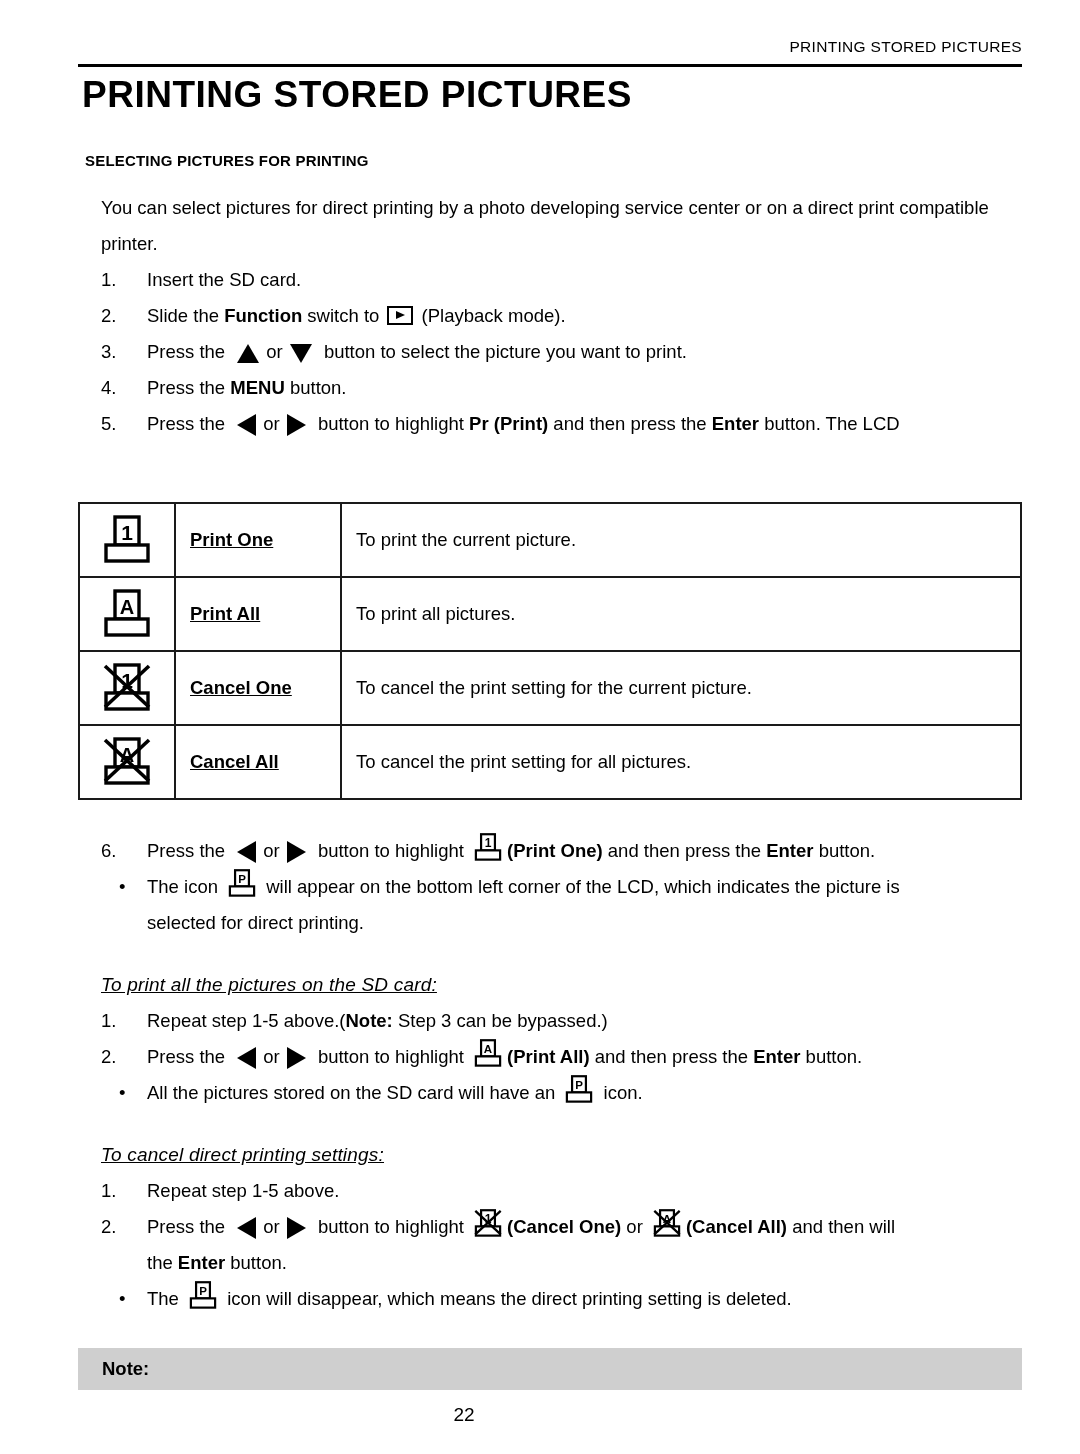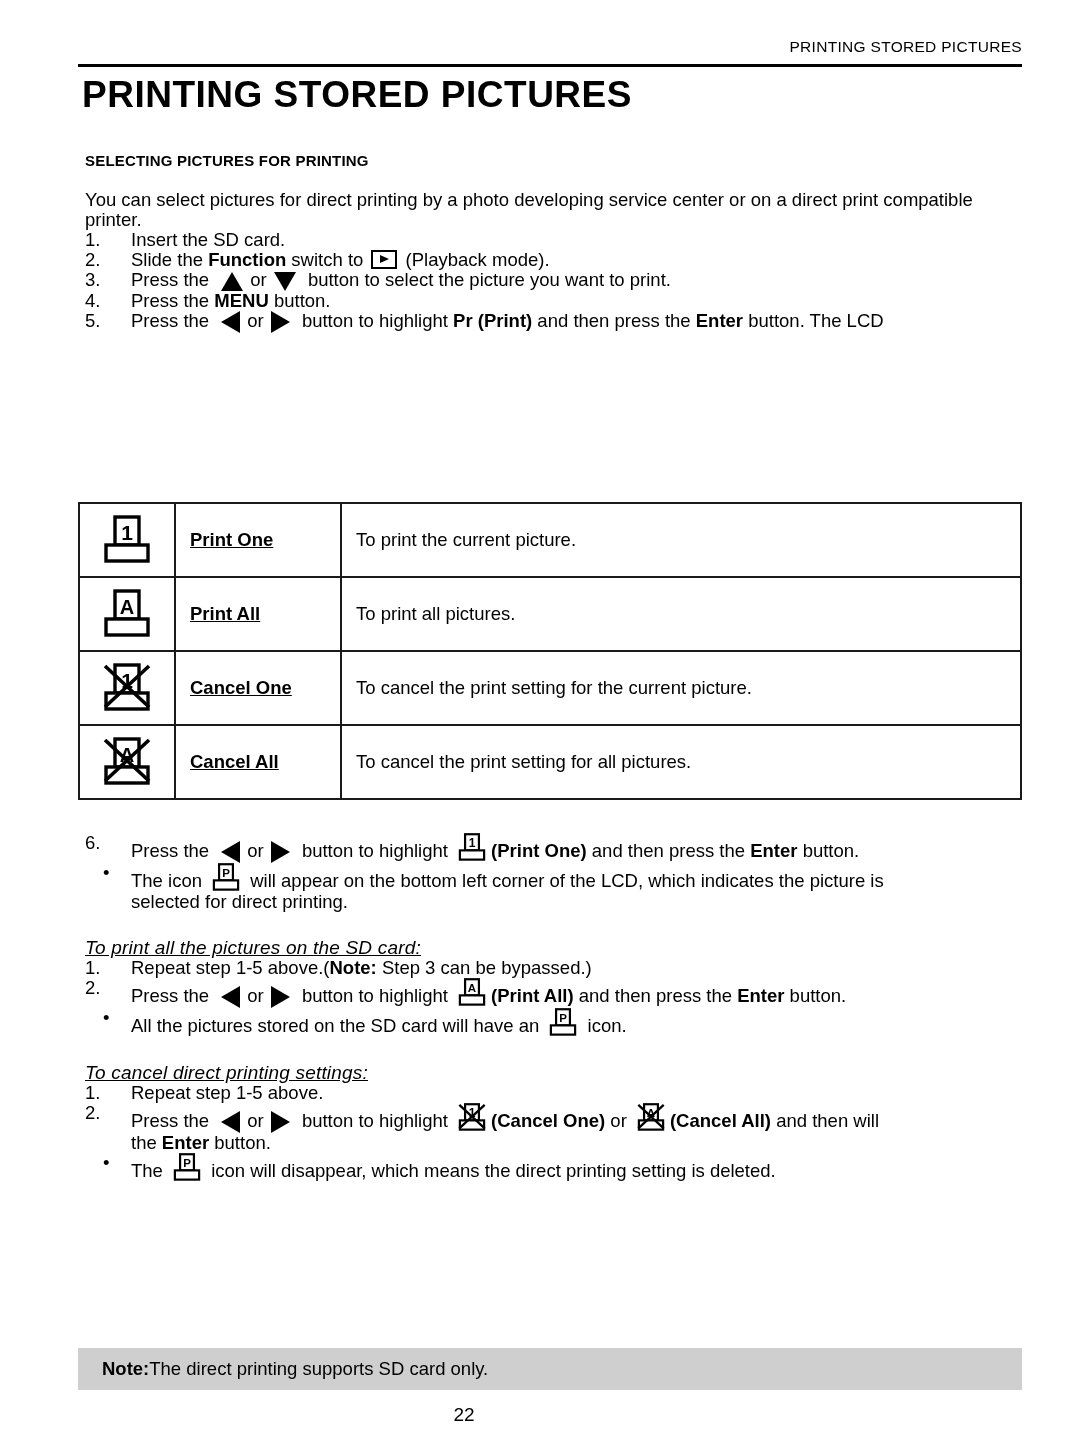--- a/index.html
+++ b/index.html
@@ -60,24 +60,24 @@
     left: 85px;
     font-size: 15px;
     font-weight: bold;
     letter-spacing: 0.2px;
   }
 
   
   .content {
     position: absolute;
     top: 190px;
-    left: 85px;
+    left: 101px;
     width: 940px;
     font-size: 18.5px;
-    line-height: 20px;
+    line-height: 36px;
   }
   .para {
     margin: 0 0 0 0;
   }
   ol.steps, ul.bullets {
     list-style: none;
     margin: 0;
     padding: 0;
   }
   .step {
@@ -413,18 +413,17 @@
               <text x="26" y="25" font-family="'Liberation Sans',sans-serif" font-size="20" font-weight="bold" text-anchor="middle" fill="#000">P</text>
               <rect x="5" y="30" width="42" height="16" fill="#fff" stroke="#000" stroke-width="3.8"></rect>
             </svg></span><span> icon will disappear, which means the direct printing setting is deleted.</span>
       </li>
     </ul>
 
   </div>
 
   <div class="note-box">
     <b>Note:</b>
-      <span> The direct printing supports SD card only.</span>
   </div>
 
   <div class="page-number">22</div>
 
 </div>
 
 </body></html>

